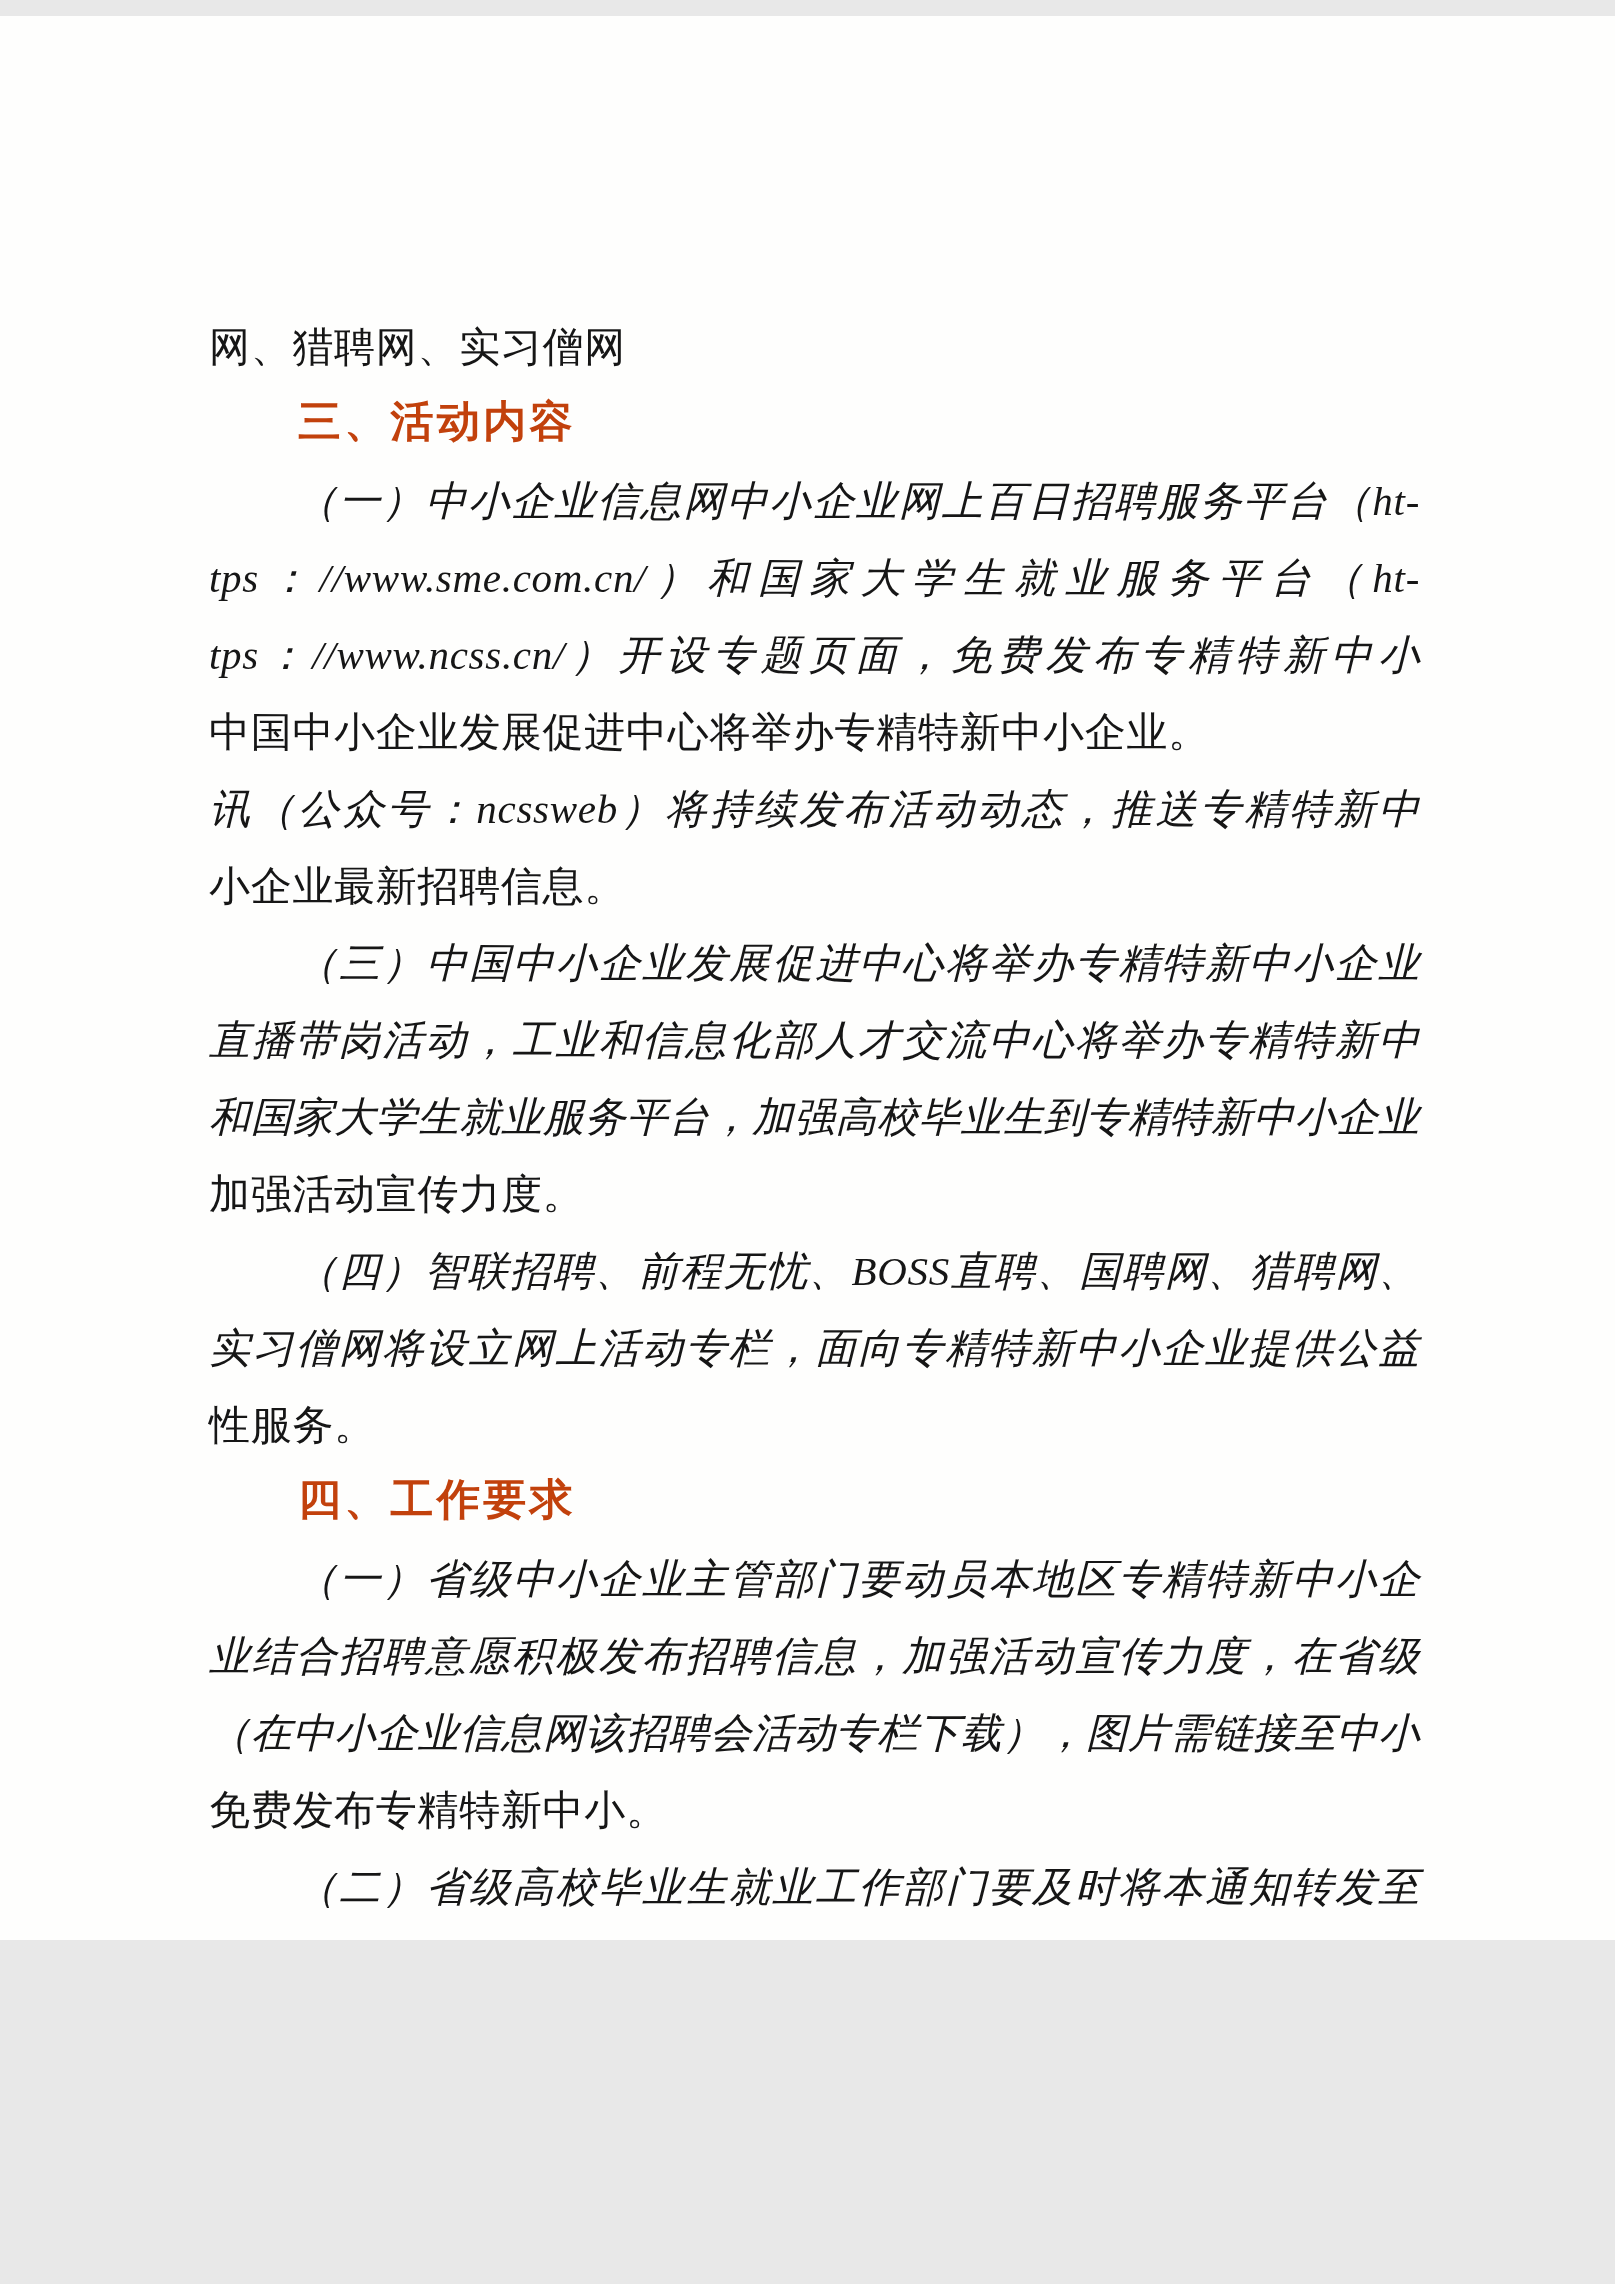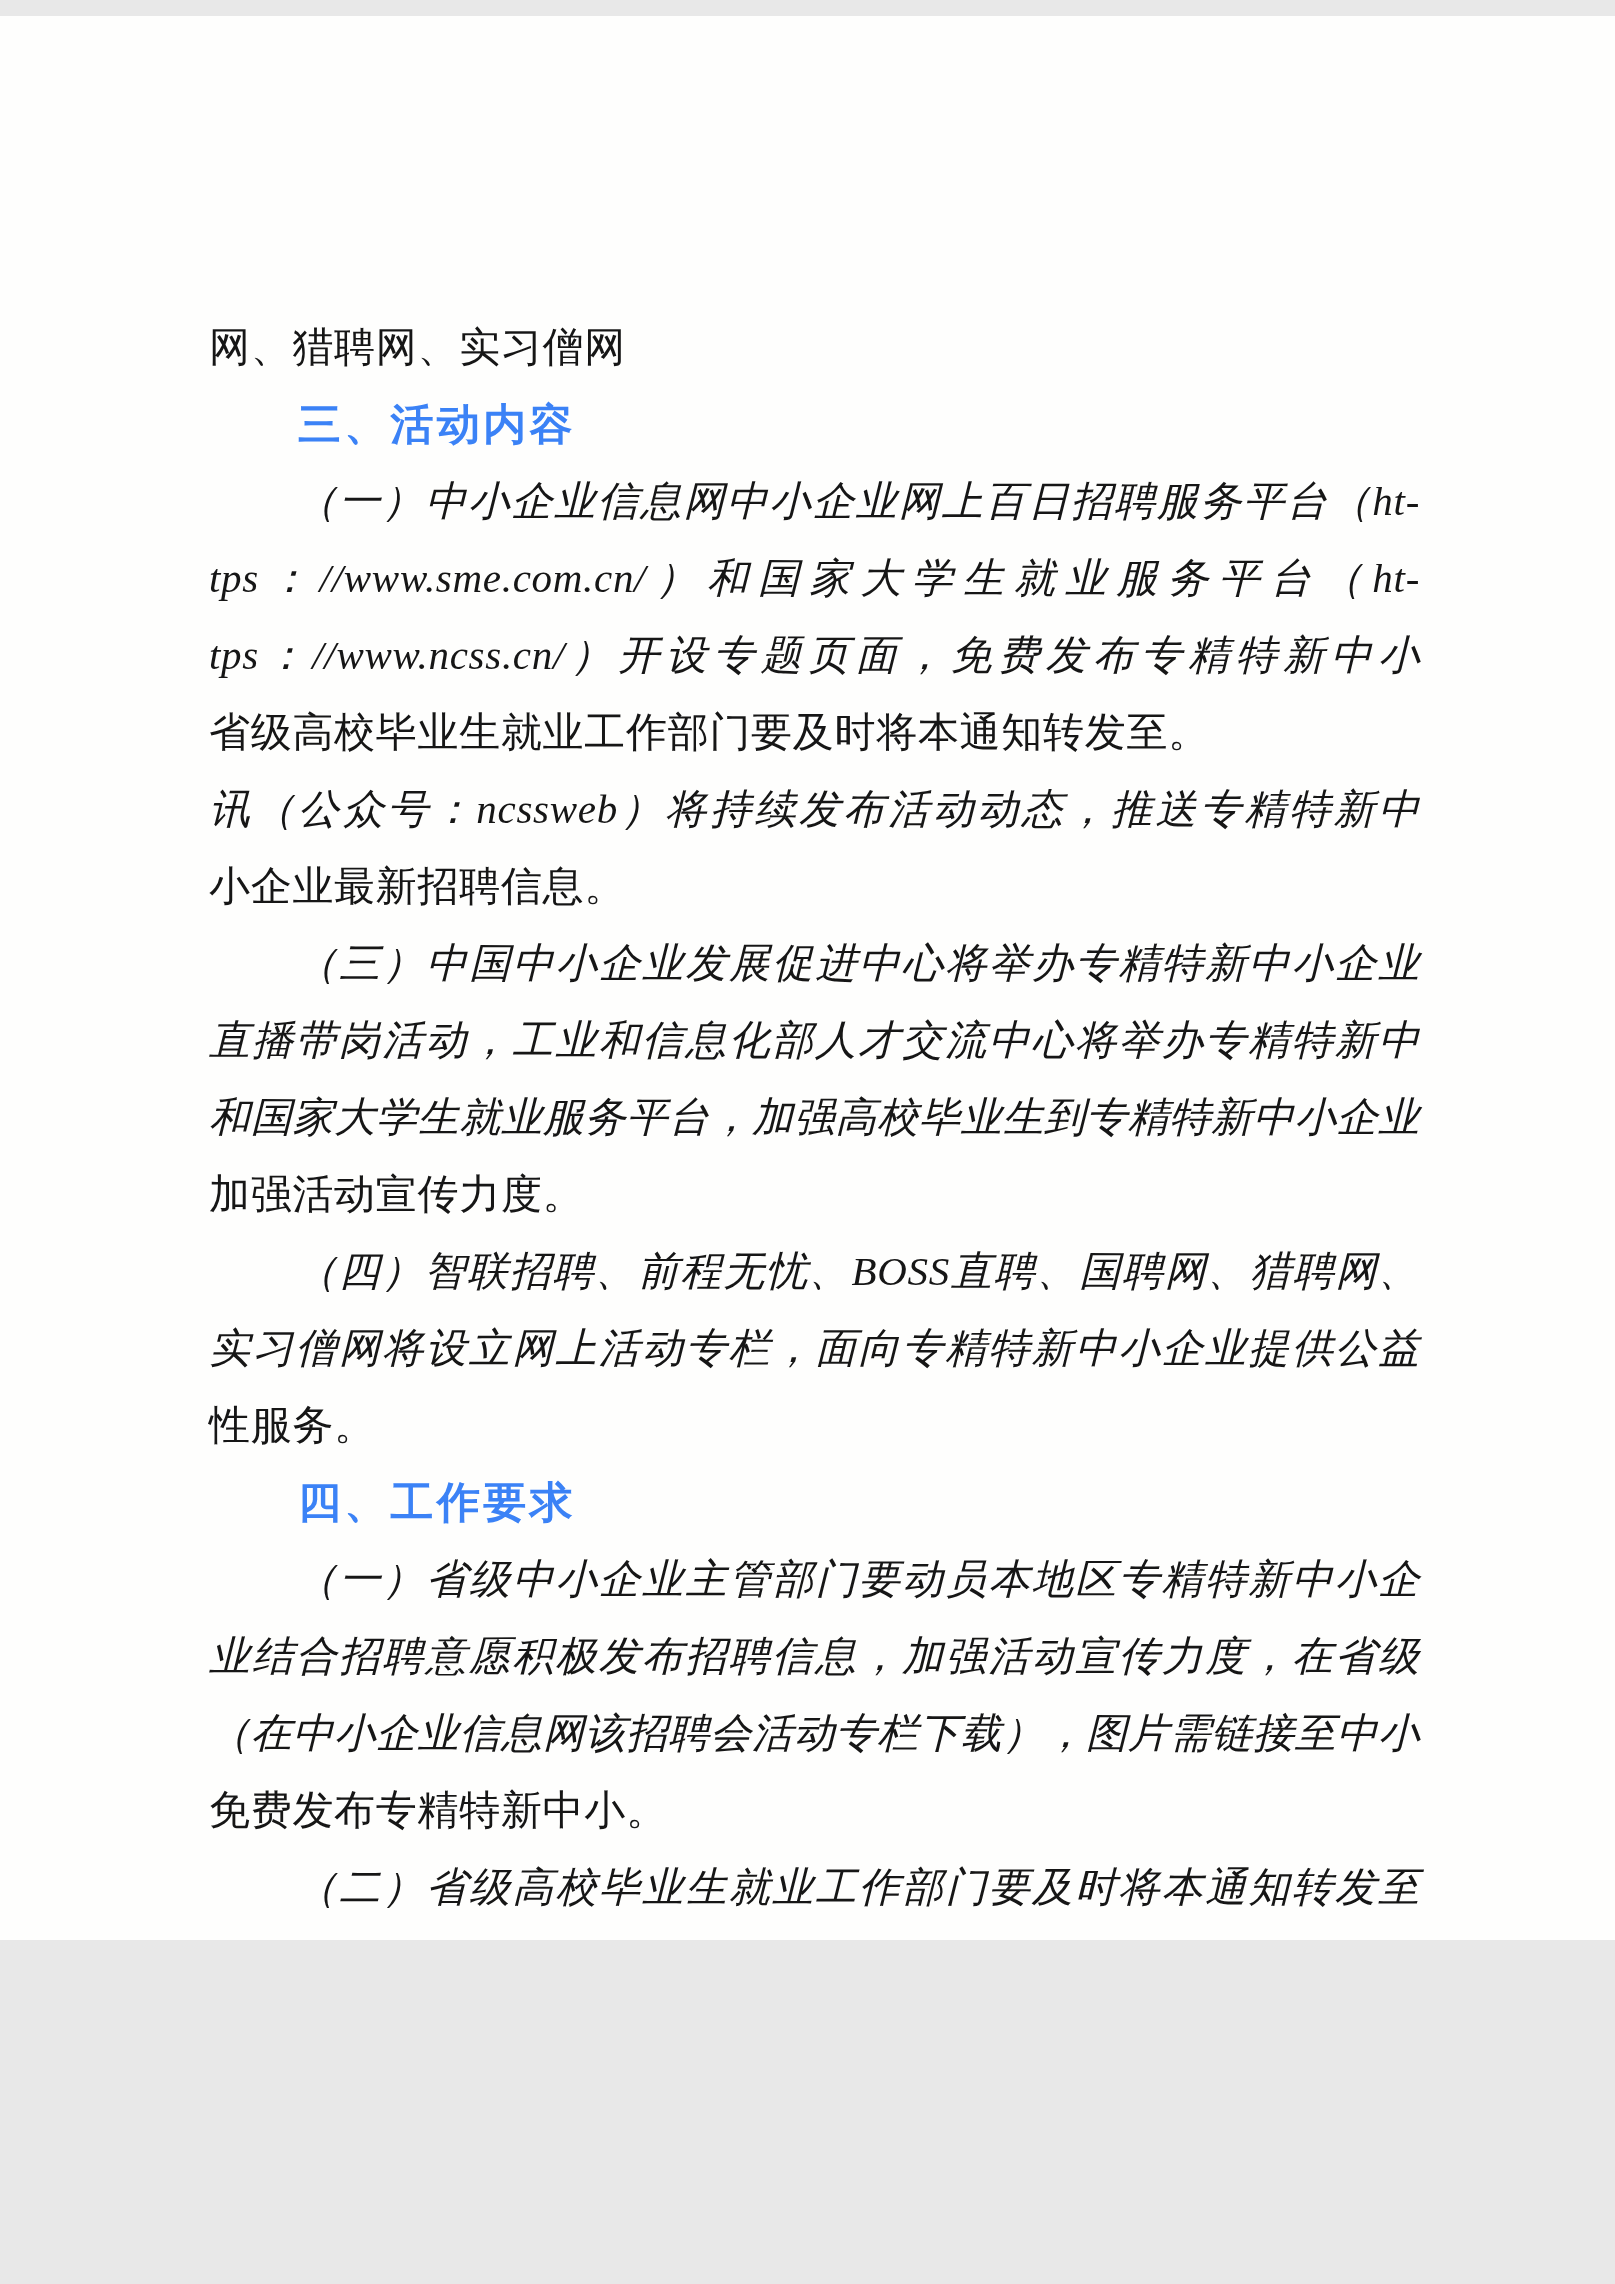--- a/index.html
+++ b/index.html
@@ -31,24 +31,24 @@
   }
   .line.justify {
     text-align: justify;
     text-align-last: justify;
     font-style: italic;
   }
   .line.indent {
     text-indent: 87px;
   }
   .line.heading {
-    font-family: Liberation Serif, serif;
+    font-family: Liberation Mono, monospace;
     font-weight: 700;
     font-size: 43px;
-    color: #3b82f6;
+    color: #c2410c;
     text-indent: 89px;
     letter-spacing: 3.3px;
   }
   .page-number {
     position: absolute;
     left: 227px;
     top: 2076px;
     font-family: "Liberation Serif", "DejaVu Serif", serif;
     font-size: 39px;
     line-height: 39px;
@@ -60,21 +60,21 @@
 </head>
 <body>
 
 <div class="page">
   <div class="text-column">
     <div class="line">网、猎聘网、实习僧网</div>
     <div class="line heading">三、活动内容</div>
     <div class="line indent justify">（一）中小企业信息网中小企业网上百日招聘服务平台（ht-</div>
     <div class="line justify">tps：//www.sme.com.cn/）和国家大学生就业服务平台（ht-</div>
     <div class="line justify">tps：//www.ncss.cn/）开设专题页面，免费发布专精特新中小</div>
-    <div class="line">省级高校毕业生就业工作部门要及时将本通知转发至。</div>
+    <div class="line">中国中小企业发展促进中心将举办专精特新中小企业。</div>
     <div class="line justify">讯（公众号：ncssweb）将持续发布活动动态，推送专精特新中</div>
     <div class="line">小企业最新招聘信息。</div>
     <div class="line indent justify">（三）中国中小企业发展促进中心将举办专精特新中小企业</div>
     <div class="line justify">直播带岗活动，工业和信息化部人才交流中心将举办专精特新中</div>
     <div class="line justify">和国家大学生就业服务平台，加强高校毕业生到专精特新中小企业</div>
     <div class="line">加强活动宣传力度。</div>
     <div class="line indent justify">（四）智联招聘、前程无忧、BOSS直聘、国聘网、猎聘网、</div>
     <div class="line justify">实习僧网将设立网上活动专栏，面向专精特新中小企业提供公益</div>
     <div class="line">性服务。</div>
     <div class="line heading">四、工作要求</div>

